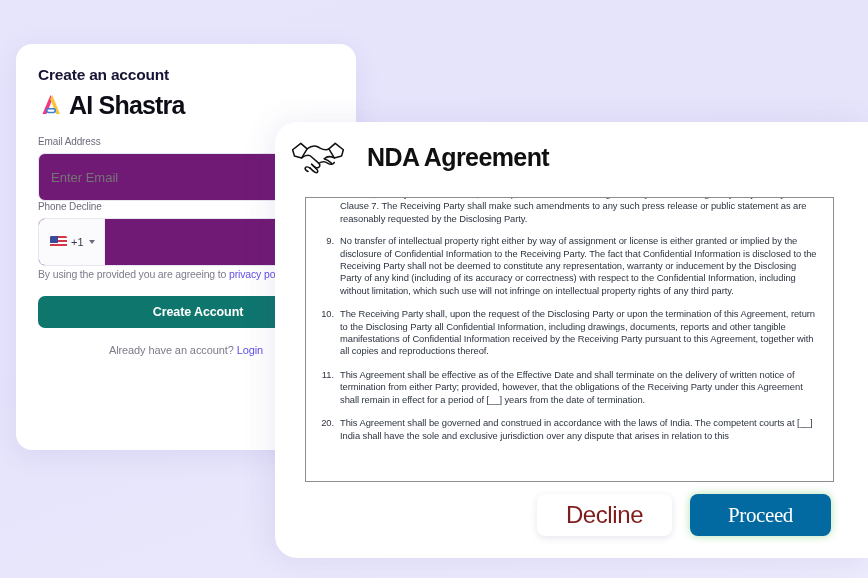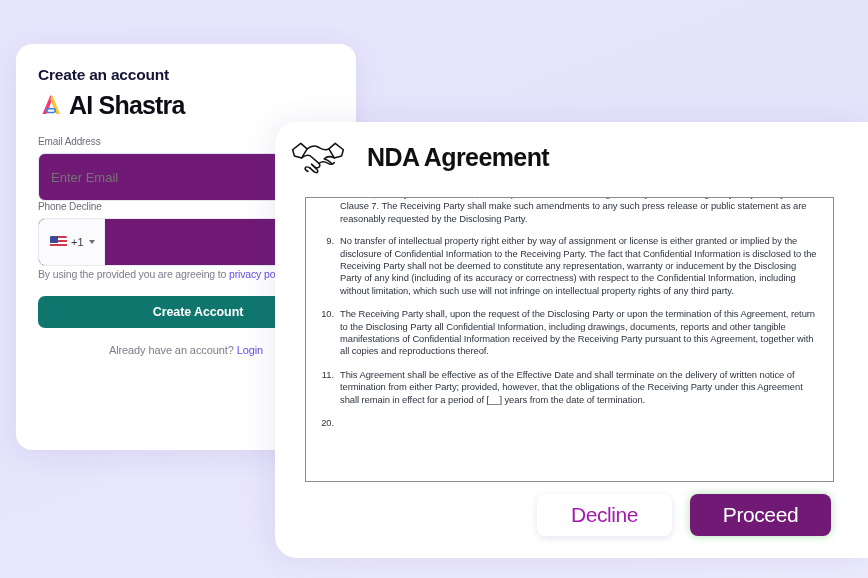--- a/index.html
+++ b/index.html
@@ -241,36 +241,36 @@
     padding-right: 37px;
     box-sizing: border-box;
   }
   .decline-btn {
     width: 135px;
     height: 42px;
     background: #ffffff;
     border: none;
     border-radius: 8px;
     box-shadow: 0 2px 7px rgba(60, 50, 130, 0.13);
-    font-size: 21px;
-    color: #a21caf;
+    font-size: 24px;
+    color: #7f1d1d;
     font-family: inherit;
     cursor: pointer;
     letter-spacing: -0.4px;
   }
   .proceed-btn {
     width: 141px;
     height: 42px;
-    background: #701a75;
+    background: #0369a1;
     border: none;
     border-radius: 8px;
     box-shadow: 0 0 8px rgba(20, 170, 20, 0.35);
     font-size: 21px;
     color: #ffffff;
-    font-family: Liberation Sans, sans-serif;
+    font-family: Liberation Serif, serif;
     cursor: pointer;
     letter-spacing: -0.4px;
   }
 </style>
 </head>
 <body>
 
 <div id="page-backdrop"></div>
 
 <div id="signup-card">
@@ -348,20 +348,21 @@
         <span>The Receiving Party shall, upon the request of the Disclosing Party or upon the termination of this Agreement, return to the Disclosing Party all Confidential Information, including drawings, documents, reports and other tangible manifestations of Confidential Information received by the Receiving Party pursuant to this Agreement, together with all copies and reproductions thereof.</span>
       </div>
 
       <div class="nda-item">
         <span class="nda-num">11.</span>
         <span>This Agreement shall be effective as of the Effective Date and shall terminate on the delivery of written notice of termination from either Party; provided, however, that the obligations of the Receiving Party under this Agreement shall remain in effect for a period of [__] years from the date of termination.</span>
       </div>
 
       <div class="nda-item">
         <span class="nda-num">20.</span>
+        <span>This Agreement shall be governed and construed in accordance with the laws of India. The competent courts at [__] India shall have the sole and exclusive jurisdiction over any dispute that arises in relation to this</span>
       </div>
     </div>
   </div>
 
   <div class="nda-actions">
     <button class="decline-btn">Decline</button>
     <button class="proceed-btn">Proceed</button>
   </div>
 </div>
 

